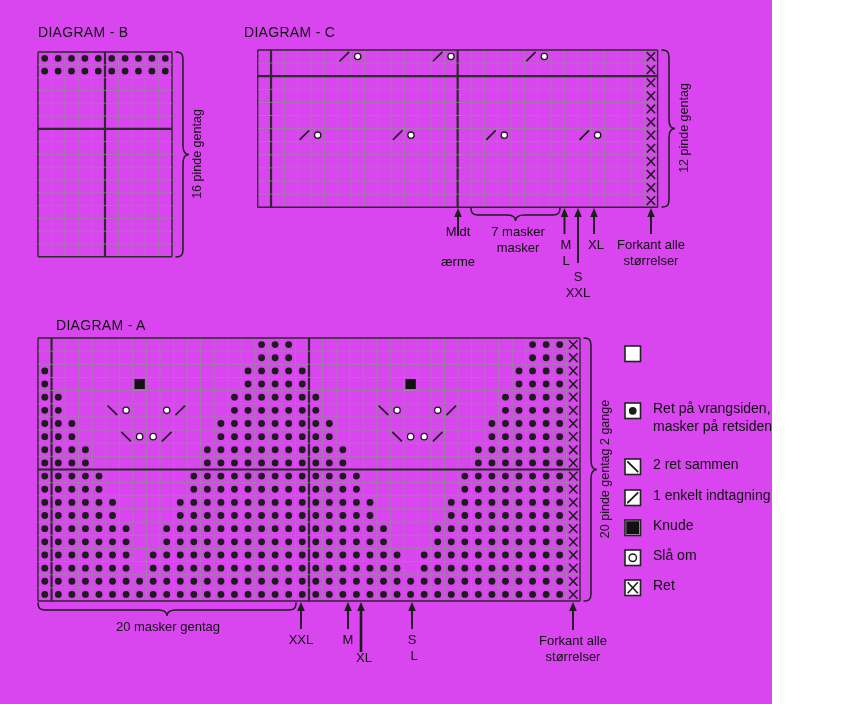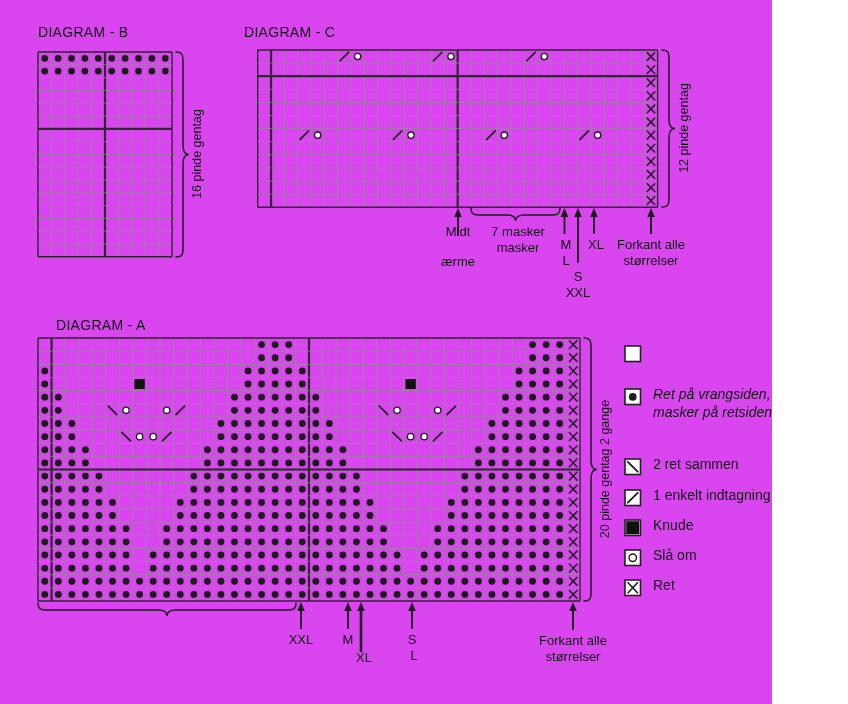--- a/index.html
+++ b/index.html
@@ -835,35 +835,36 @@
   <div class="lbl" id="c-rep-1">7 masker</div>
   <div class="lbl" id="c-rep-2">masker</div>
   <div class="lbl" id="c-m">M</div>
   <div class="lbl" id="c-l">L</div>
   <div class="lbl" id="c-s">S</div>
   <div class="lbl" id="c-xxl">XXL</div>
   <div class="lbl" id="c-xl">XL</div>
   <div class="lbl" id="c-fork-1">Forkant alle</div>
   <div class="lbl" id="c-fork-2">størrelser</div>
 
+  <div class="lbl" id="a-rep">20 masker gentag</div>
   <div class="lbl" id="a-xxl">XXL</div>
   <div class="lbl" id="a-m">M</div>
   <div class="lbl" id="a-xl">XL</div>
   <div class="lbl" id="a-s">S</div>
   <div class="lbl" id="a-l">L</div>
   <div class="lbl" id="a-fork-1">Forkant alle</div>
   <div class="lbl" id="a-fork-2">størrelser</div>
 
   <div id="legend-root">
       <div class="legend-item" style="top: 345px;">
         <svg width="18" height="18">
           <rect x="1" y="1" width="15.5" height="15.5" fill="#fff" stroke="#222" stroke-width="1.6"></rect>
         </svg>
       </div>
-      <div class="legend-item" style="top: 388px; font-style: italic;">
+      <div class="legend-item" style="top: 402px;">
         <svg width="18" height="18">
           <rect x="1" y="1" width="15.5" height="15.5" fill="#fff" stroke="#222" stroke-width="1.6"></rect>
           <circle cx="8.75" cy="8.75" r="3.875" fill="#1c1c1c"></circle>
         </svg>
         <div class="legend-text">
           <div>Ret på vrangsiden,</div>
           <div>masker på retsiden</div>
         </div>
       </div>
       <div class="legend-item" style="top: 458px;">

